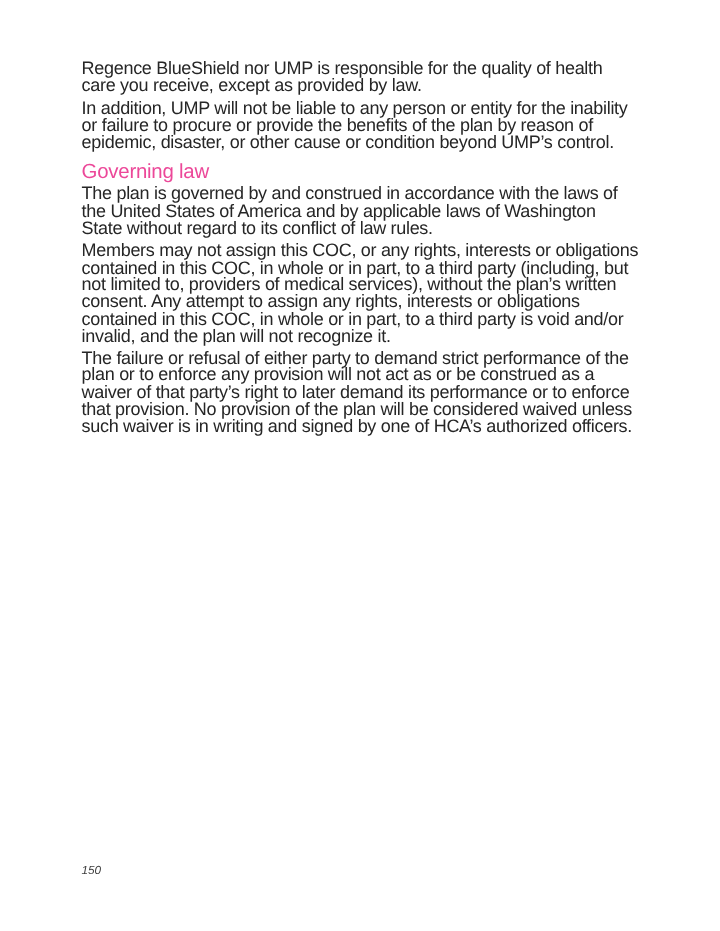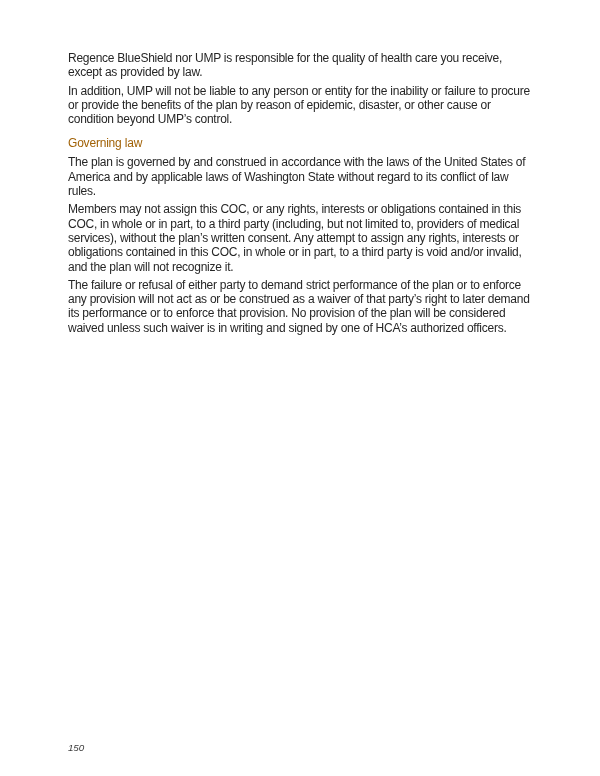--- a/index.html
+++ b/index.html
@@ -15,48 +15,47 @@
     overflow: hidden;
     font-family: "Liberation Sans", "DejaVu Sans", sans-serif;
   }
   .content {
     position: absolute;
     left: 68px;
     top: 51px;
     width: 466px;
   }
   .content p.body {
-    font-size: 12px;
+    font-size: 15px;
     line-height: 14.3px;
     letter-spacing: -0.25px;
     color: #262626;
     margin: 0 0 4px 0;
     text-align: left;
   }
   .content h1.section-heading {
-    font-size: 12px;
+    font-size: 17px;
     line-height: 24px;
     font-weight: 300;
     letter-spacing: -0.2px;
-    color: #a16207;
+    color: #ec4899;
     margin: 5px 0 0 0;
   }
   .footer {
     position: absolute;
     left: 68px;
     right: 68px;
     top: 720px;
     display: flex;
     justify-content: space-between;
     align-items: flex-start;
     font-size: 9.8px;
     font-style: italic;
     color: #3c3c3c;
     letter-spacing: -0.1px;
-    margin-top: 22px;
   }
 </style>
 </head>
 <body>
 
 <div class="page">
   <div class="content">
 
     <p class="body">Regence BlueShield nor UMP is responsible for the quality of health care you receive, except as provided by law.</p>
 

